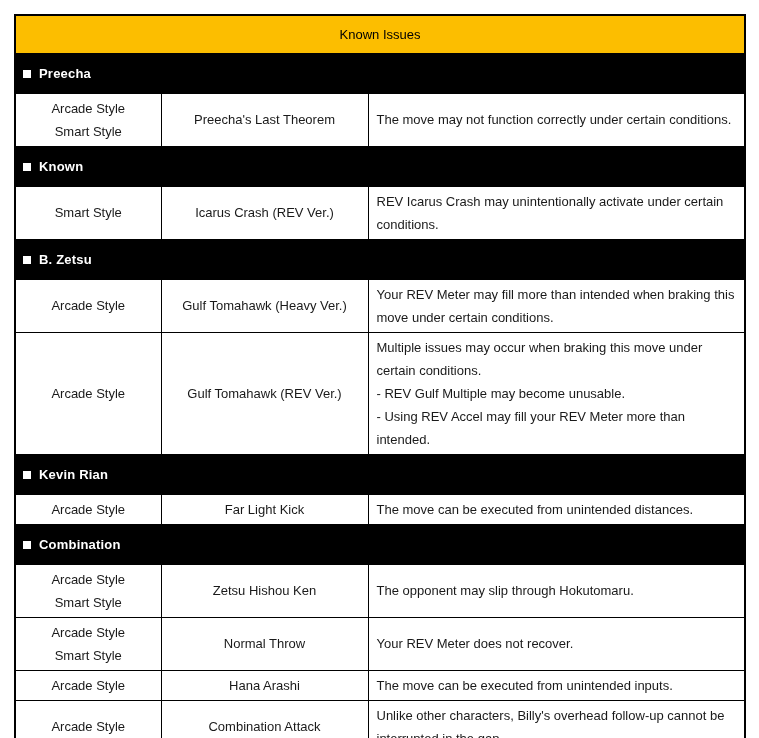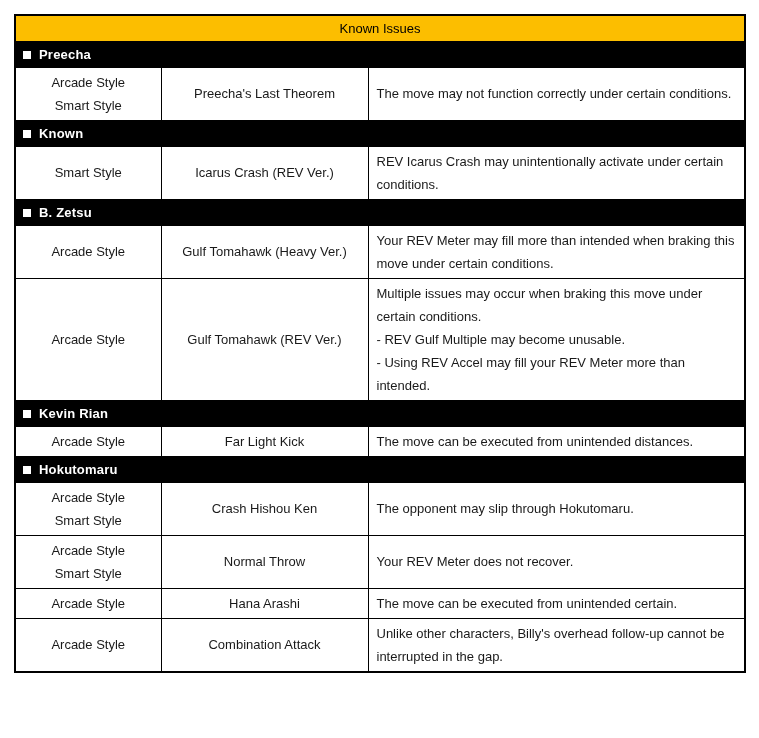--- a/index.html
+++ b/index.html
@@ -23,30 +23,30 @@
     border: 1px solid var(--border-color, #000);
     box-sizing: border-box;
   }
   
   tr.title-row th {
     background: var(--title-bg, #fcbe00);
     color: var(--title-text, #000000);
     font-size: 13px;
     font-weight: 400;
     text-align: center;
-    height: 26px;
+    height: 38px;
     padding: 2px 8px;
   }
   
   tr.section-row td {
     background: var(--section-bg, #000000);
     color: var(--section-text, #ffffff);
     font-size: 13px;
     font-weight: 700;
-    height: 26px;
+    height: 40px;
     padding: 2px 7px;
     letter-spacing: 0.2px;
   }
   .bullet {
     display: inline-block;
     width: 8px;
     height: 8px;
     background: var(--section-text, #ffffff);
     margin-right: 8px;
     vertical-align: 0px;
@@ -144,29 +144,29 @@
             <div class="style-line">Arcade Style</div>
           </td>
           <td class="cell-move">
             <div class="move-name">Far Light Kick</div>
           </td>
           <td class="cell-desc">
             <div class="desc-line">The move can be executed from unintended distances.</div>
           </td>
         </tr>
         <tr class="section-row">
-          <td colspan="3"><span class="bullet"></span><span class="char-name">Hokutomaru</span></td>
-        </tr>
-        <tr class="issue-row">
-          <td class="cell-styles">
-            <div class="style-line">Arcade Style</div>
-            <div class="style-line">Smart Style</div>
-          </td>
-          <td class="cell-move">
-            <div class="move-name">Crash Hishou Ken</div>
+          <td colspan="3"><span class="bullet"></span><span class="char-name">Combination</span></td>
+        </tr>
+        <tr class="issue-row">
+          <td class="cell-styles">
+            <div class="style-line">Arcade Style</div>
+            <div class="style-line">Smart Style</div>
+          </td>
+          <td class="cell-move">
+            <div class="move-name">Zetsu Hishou Ken</div>
           </td>
           <td class="cell-desc">
             <div class="desc-line">The opponent may slip through Hokutomaru.</div>
           </td>
         </tr>
         <tr class="issue-row">
           <td class="cell-styles">
             <div class="style-line">Arcade Style</div>
             <div class="style-line">Smart Style</div>
           </td>
@@ -178,21 +178,21 @@
           </td>
         </tr>
         <tr class="issue-row">
           <td class="cell-styles">
             <div class="style-line">Arcade Style</div>
           </td>
           <td class="cell-move">
             <div class="move-name">Hana Arashi</div>
           </td>
           <td class="cell-desc">
-            <div class="desc-line">The move can be executed from unintended certain.</div>
+            <div class="desc-line">The move can be executed from unintended inputs.</div>
           </td>
         </tr>
         <tr class="issue-row">
           <td class="cell-styles">
             <div class="style-line">Arcade Style</div>
           </td>
           <td class="cell-move">
             <div class="move-name">Combination Attack</div>
           </td>
           <td class="cell-desc">

